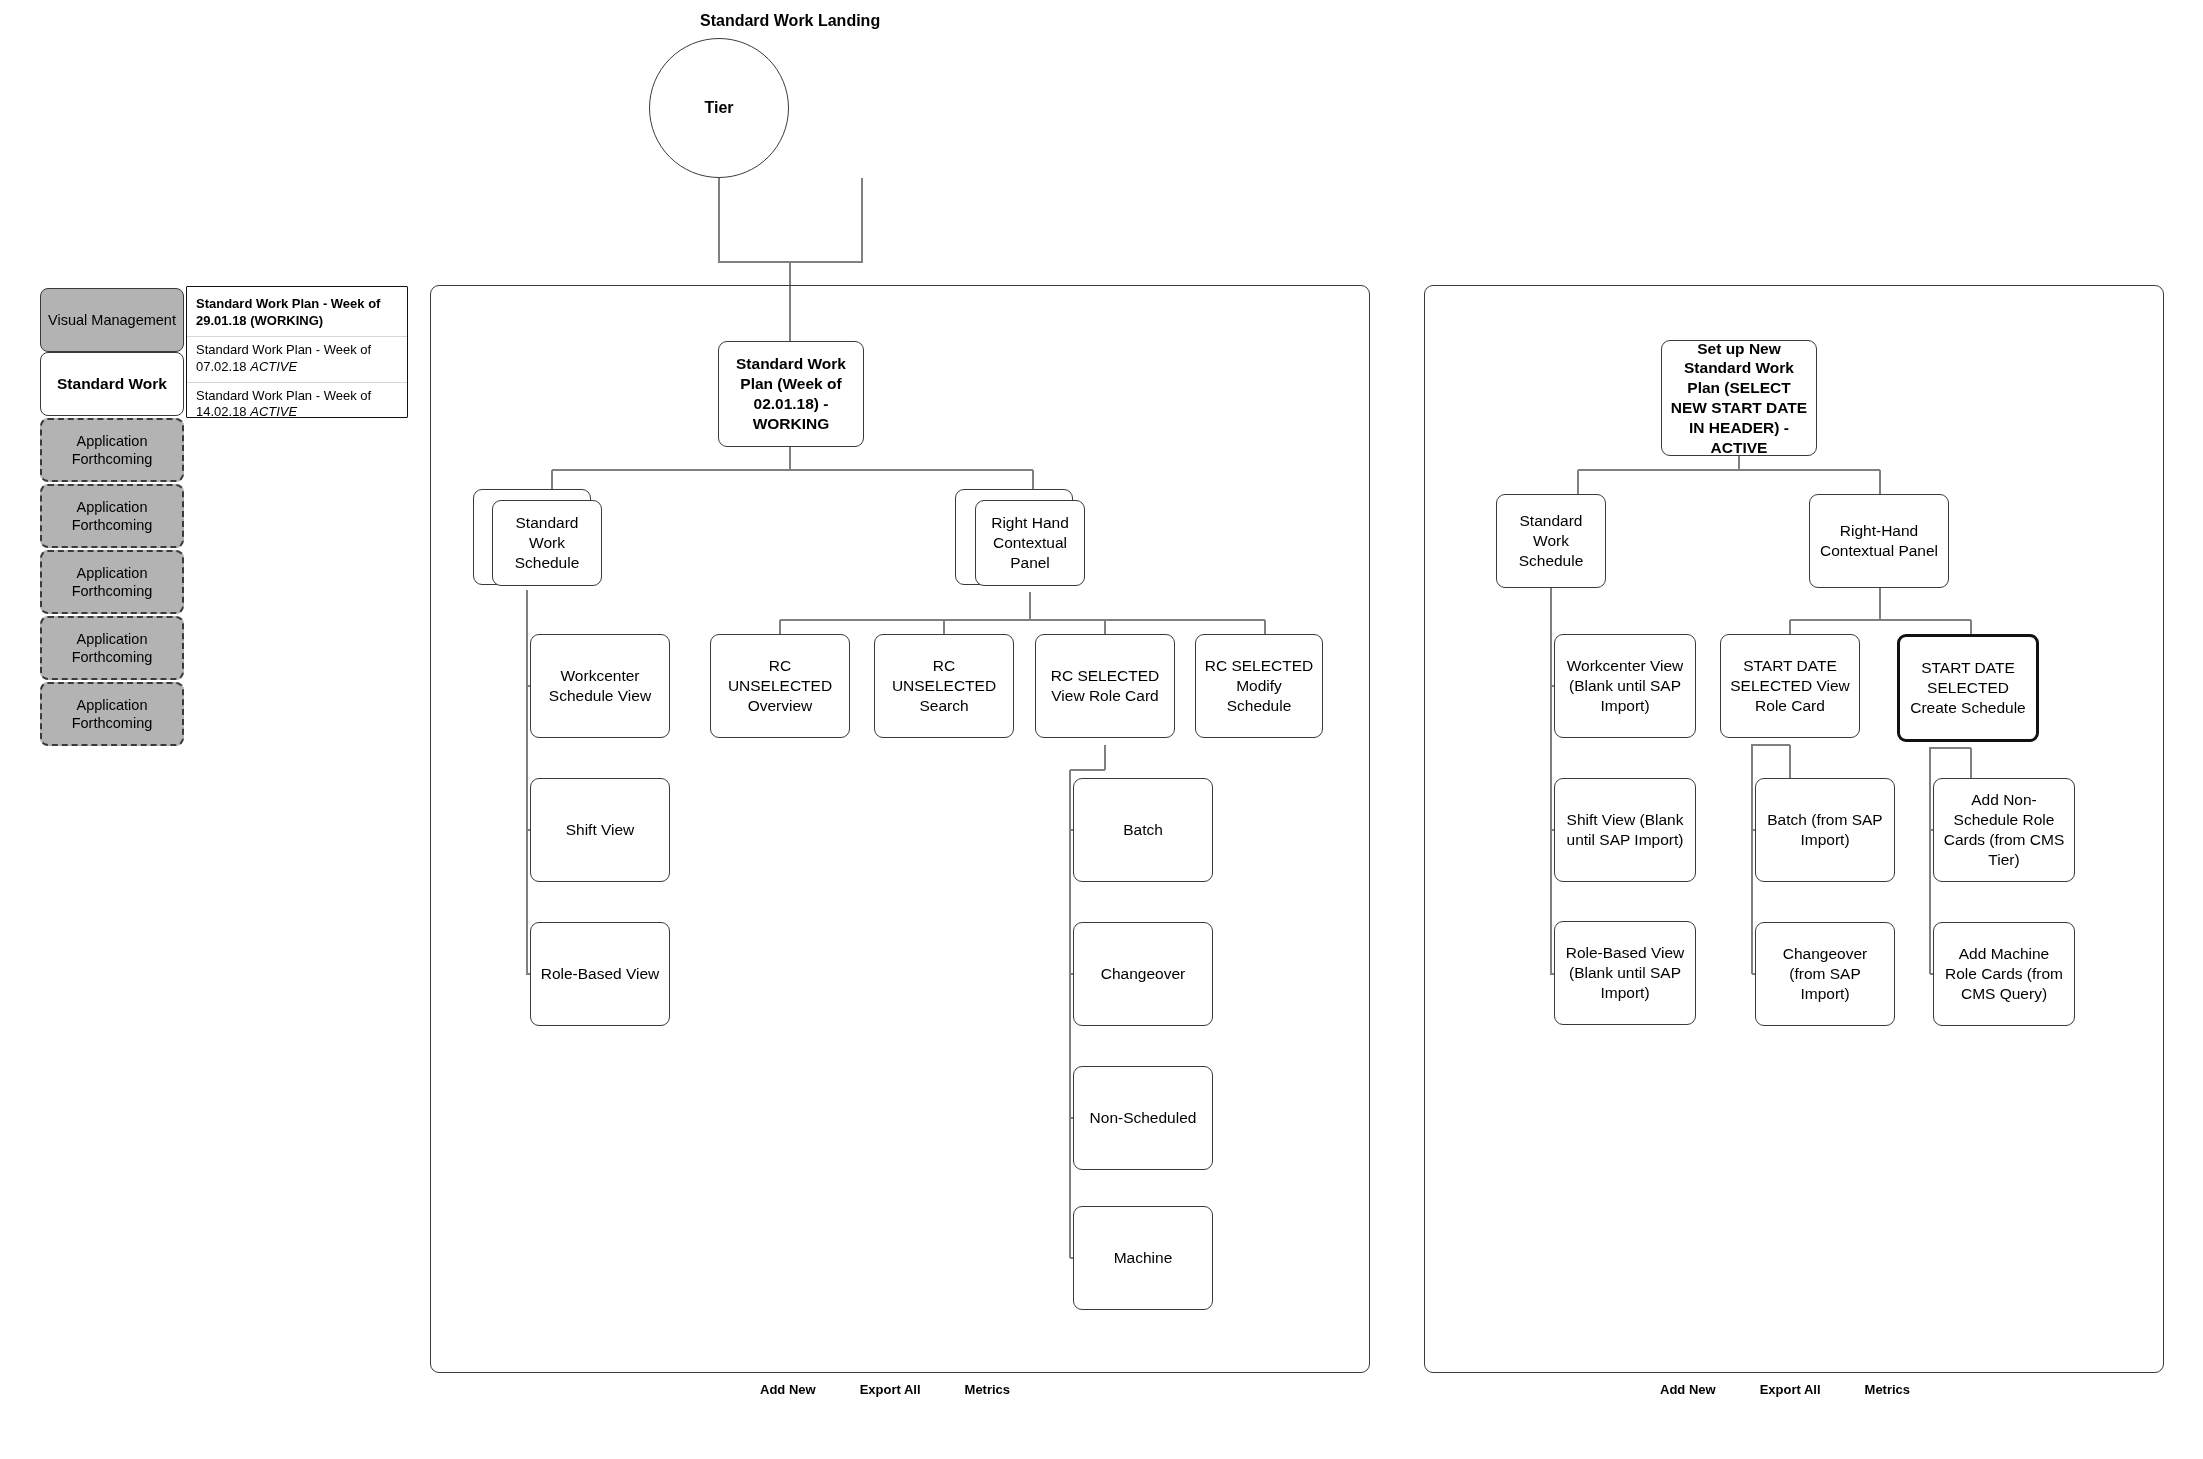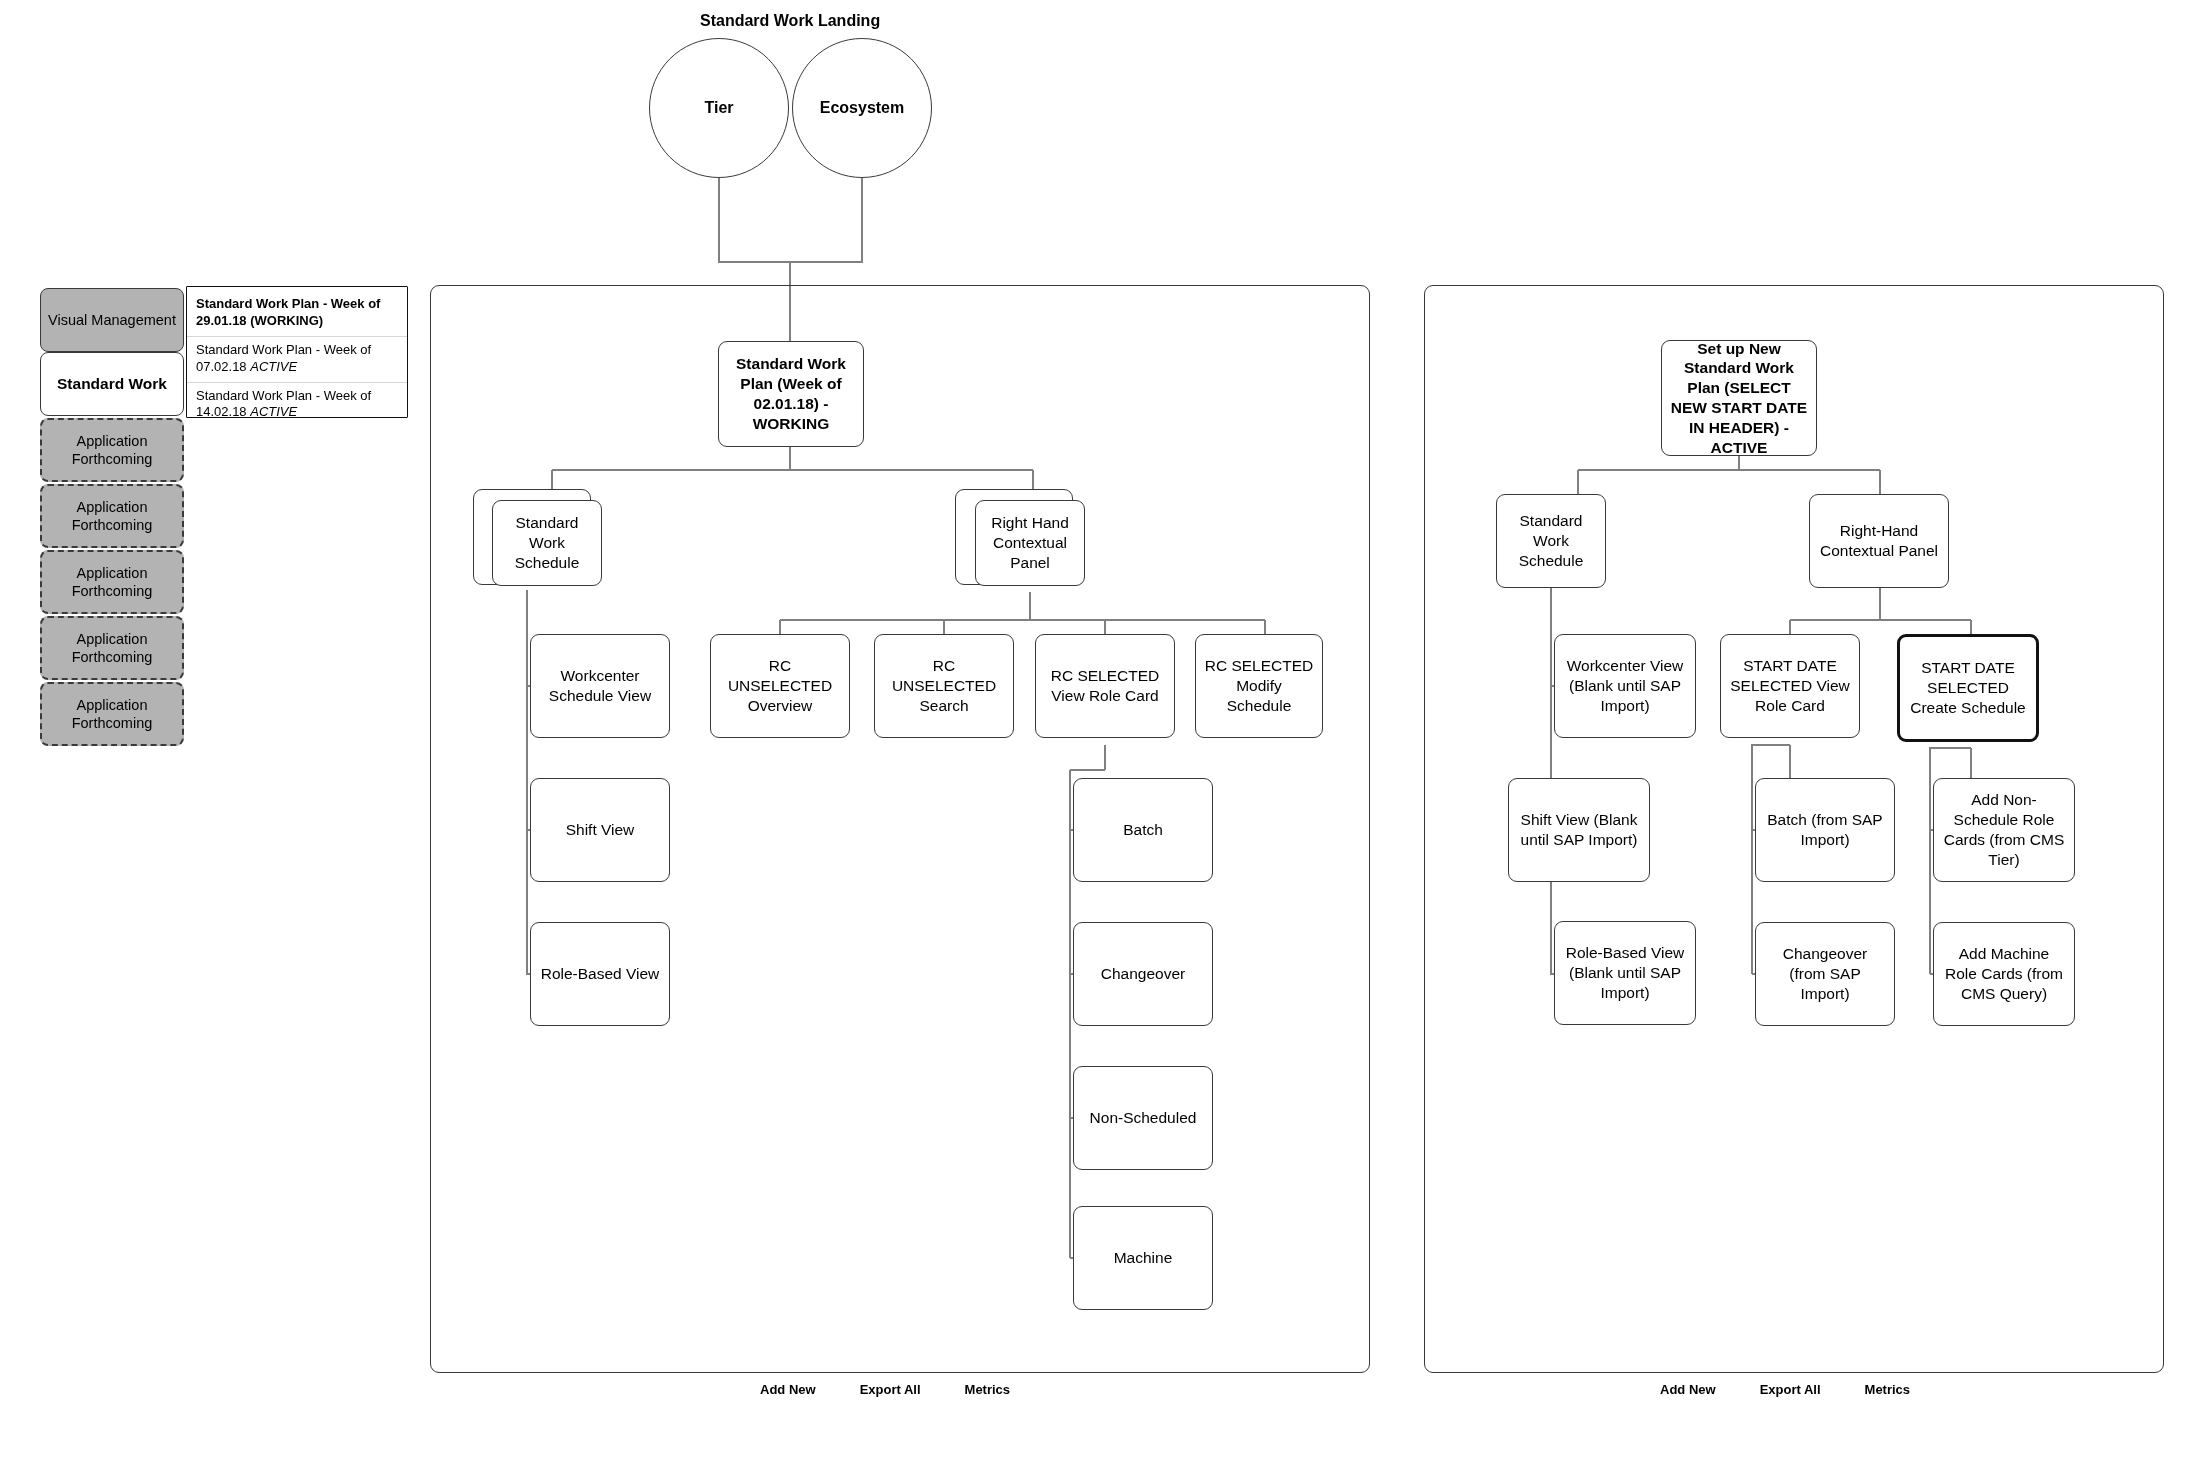--- a/index.html
+++ b/index.html
@@ -214,21 +214,20 @@
       <path d="M1930 830 L1930 974"></path>
       <path d="M1971 748 L1930 748 L1930 830"></path>
       <path d="M1930 974 L1933 974"></path>
     </g>
   </svg>
 
   <div class="diagram-title" style="left:700px; top:12px;">Standard Work Landing</div>
 
   <div class="circle" style="left:649px; top:38px; width:140px; height:140px;">Tier</div>
 
-  <div class="circle" style="left:792px; top:38px; width:140px; height:140px;">Ecosystem</div>
 
   <div class="nav-rail">
     <div class="nav-item solid" style="left:40px; top:288px; width:144px; height:64px; position:absolute;">Visual Management</div>
 
     <div class="nav-item active" style="left:40px; top:352px; width:144px; height:64px; position:absolute;">Standard Work</div>
 
     <div class="nav-item ghost" style="left:40px; top:418px; width:144px; height:64px; position:absolute;">Application Forthcoming</div>
 
     <div class="nav-item ghost" style="left:40px; top:484px; width:144px; height:64px; position:absolute;">Application Forthcoming</div>
 
@@ -282,21 +281,21 @@
   </div>
 
   <div class="container-panel" style="left:1424px; top:285px; width:740px; height:1088px;"></div>
 
   <div class="node bold" style="left:1661px; top:340px; width:156px; height:116px;">Set up New Standard Work Plan (SELECT NEW START DATE IN HEADER) - ACTIVE</div>
 
   <div class="node" style="left:1496px; top:494px; width:110px; height:94px;">Standard Work Schedule</div>
   <div class="node" style="left:1809px; top:494px; width:140px; height:94px;">Right-Hand Contextual Panel</div>
 
   <div class="node" style="left:1554px; top:634px; width:142px; height:104px;">Workcenter View (Blank until SAP Import)</div>
-  <div class="node" style="left:1508px; top:778px; width:142px; height:104px;">Shift View (Blank until SAP Import)</div>
+  <div class="node" style="left:1554px; top:778px; width:142px; height:104px;">Shift View (Blank until SAP Import)</div>
   <div class="node" style="left:1554px; top:921px; width:142px; height:104px;">Role-Based View (Blank until SAP Import)</div>
 
   <div class="node" style="left:1720px; top:634px; width:140px; height:104px;">START DATE SELECTED  View Role Card</div>
   <div class="node" style="left:1755px; top:778px; width:140px; height:104px;">Batch (from SAP Import)</div>
   <div class="node" style="left:1755px; top:922px; width:140px; height:104px;">Changeover (from SAP Import)</div>
 
   <div class="node thick" style="left:1897px; top:634px; width:142px; height:108px;">START DATE SELECTED Create Schedule</div>
   <div class="node" style="left:1933px; top:778px; width:142px; height:104px;">Add Non-Schedule Role Cards (from CMS Tier)</div>
   <div class="node" style="left:1933px; top:922px; width:142px; height:104px;">Add Machine Role Cards (from CMS Query)</div>
 

